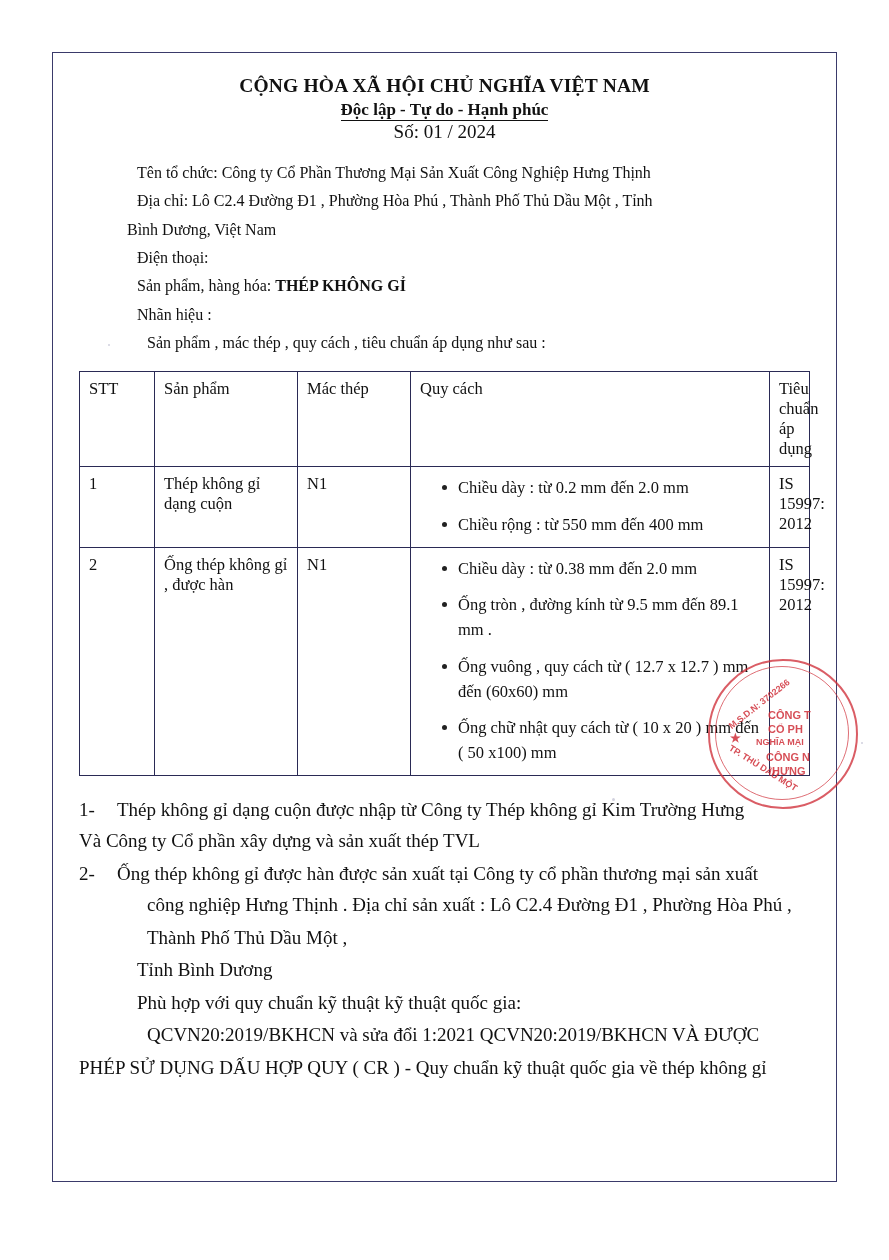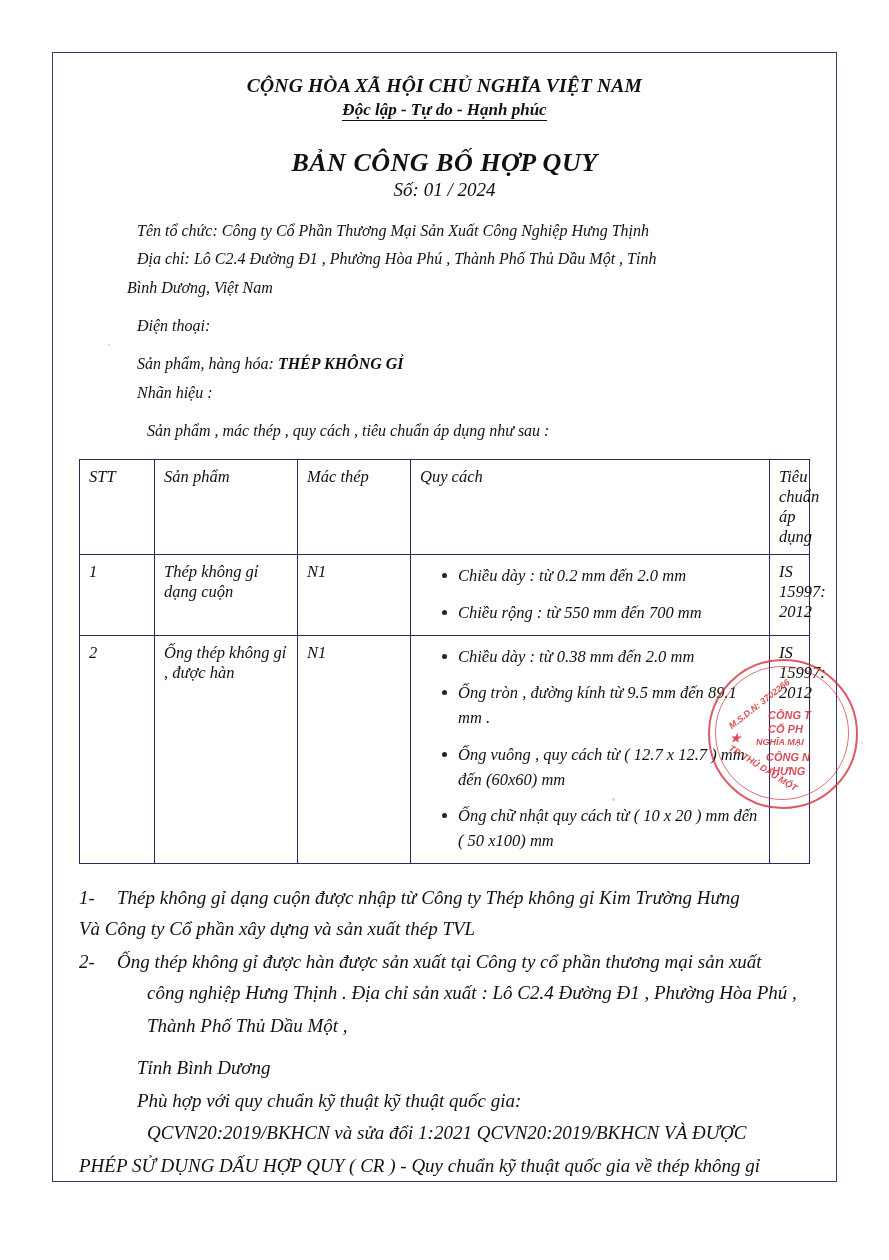--- a/index.html
+++ b/index.html
@@ -22,21 +22,20 @@
     width: 785px;
     height: 1130px;
     border: 1px solid #3a3a6a;
     box-sizing: border-box;
     background: #fff;
   }
   .inner {
     padding: 14px 26px 10px 26px;
     box-sizing: border-box;
     height: 100%;
-    font-style: italic;
   }
   .center { text-align: center; }
 
   .nation {
     font-weight: bold;
     font-size: 19.5px;
     letter-spacing: 0.2px;
     margin-top: 8px;
   }
   .motto {
@@ -63,21 +62,21 @@
     font-size: 16px;
     line-height: 1.52;
     margin-top: 18px;
   }
   .p {
     margin: 0 0 4px 0;
   }
   .indent-1 { padding-left: 48px; }
   .indent-2 { padding-left: 58px; }
   .indent-3 { padding-left: 68px; }
-  .gap-top { margin-top: 14px; }
+  .gap-top { margin-top: 4px; }
   .b { font-weight: bold; text-align: center; }
 
   table.spec {
     width: 100%;
     border-collapse: collapse;
     margin-top: 16px;
     font-size: 16.5px;
     table-layout: fixed;
   }
   table.spec th, table.spec td {
@@ -189,21 +188,20 @@
 </style>
 </head>
 <body>
 
 <div class="page">
   <div class="inner">
 
     <div class="center nation">CỘNG HÒA XÃ HỘI CHỦ NGHĨA VIỆT NAM</div>
     <div class="center motto"><span>Độc lập - Tự do - Hạnh phúc</span></div>
 
-    <div class="center doc-title">BẢN CÔNG BỐ HỢP QUY</div>
     <div class="center doc-number">Số: 01 / 2024</div>
 
     <div class="body-text">
       <div class="p indent-2"><span>Tên tổ chức: </span><span>Công ty Cổ Phần Thương Mại Sản Xuất Công Nghiệp Hưng Thịnh</span></div>
       <div class="p indent-2"><span>Địa chỉ: </span><span>Lô C2.4 Đường Đ1 , Phường Hòa Phú , Thành Phố Thủ Dầu Một , Tỉnh</span></div>
       <div class="p indent-1">Bình Dương, Việt Nam</div>
       <div class="p indent-2 gap-top">Điện thoại:</div>
       <div class="p indent-2 gap-top"><span>Sản phẩm, hàng hóa: </span><span class="b">THÉP KHÔNG GỈ</span></div>
       <div class="p indent-2">Nhãn hiệu :</div>
       <div class="p indent-3 gap-top">Sản phẩm , mác thép , quy cách , tiêu chuẩn áp dụng như sau :</div>
@@ -220,21 +218,21 @@
         </tr>
       </thead>
       <tbody>
         <tr>
           <td class="c cell-pad">1</td>
           <td class="just cell-pad">Thép không gỉ dạng cuộn</td>
           <td class="c cell-pad">N1</td>
           <td class="cell-pad">
             <ul class="bullets">
               <li>Chiều dày : từ 0.2 mm đến 2.0 mm</li>
-              <li>Chiều rộng : từ 550 mm đến 700 mm</li>
+              <li>Chiều rộng : từ 550 mm đến 400 mm</li>
             </ul>
           </td>
           <td class="cell-pad">IS 15997: 2012</td>
         </tr>
         <tr>
           <td class="c cell-pad">2</td>
           <td class="just cell-pad">Ống thép không gỉ , được hàn</td>
           <td class="c cell-pad">N1</td>
           <td class="cell-pad">
             <ul class="bullets">

